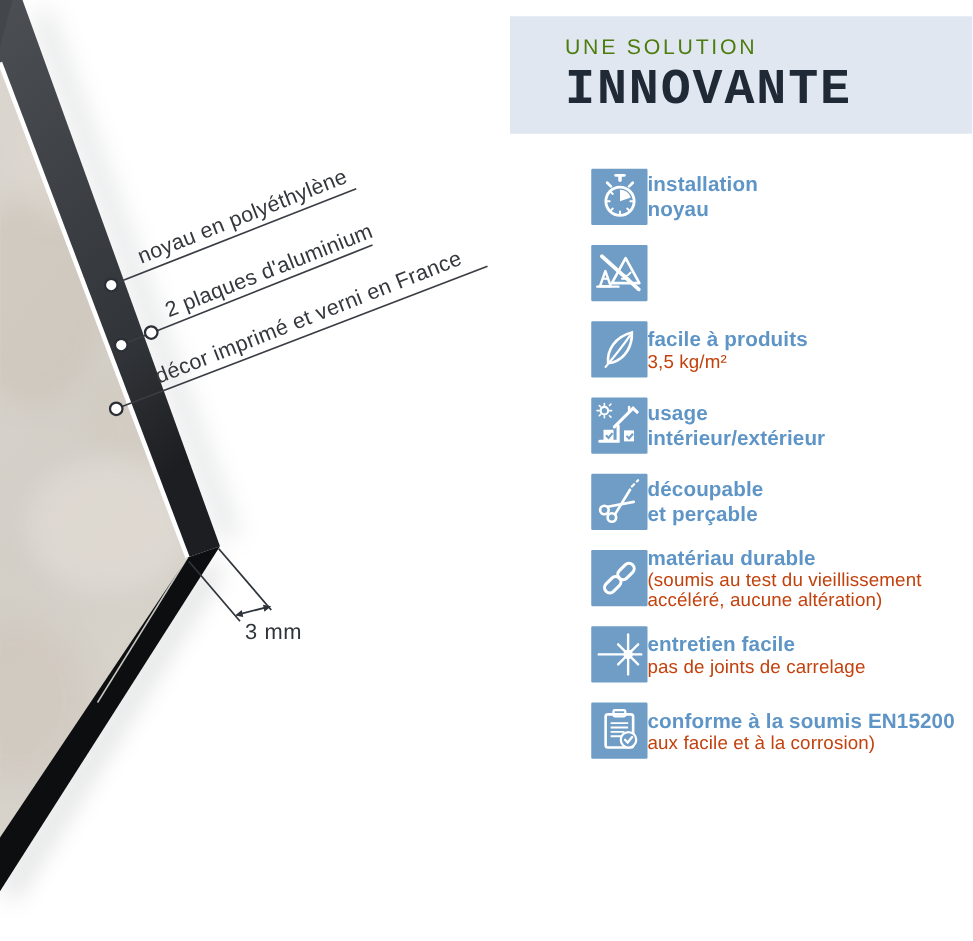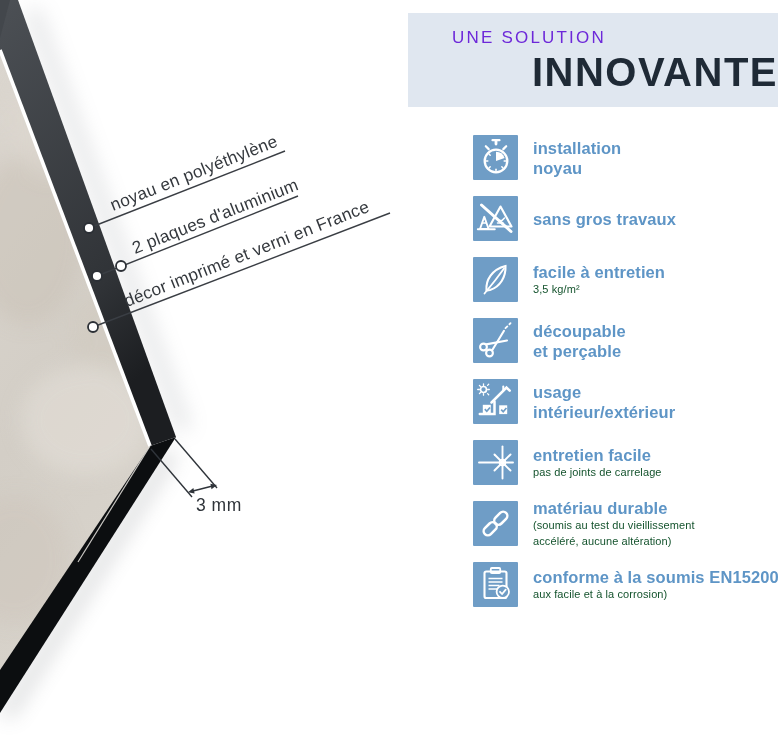--- a/index.html
+++ b/index.html
@@ -8,36 +8,36 @@
     font-family:"Liberation Sans",sans-serif;
   }
   .diagram{position:absolute;left:0;top:0;}
   .diagram text{font-family:"Liberation Sans",sans-serif;}
 
   
   .header{
     position:absolute;left:408px;top:13px;width:370px;height:94px;
     background:#e0e7f0;box-sizing:border-box;padding:15px 0 0 44px;
   }
-  .kicker{font-size:17px;letter-spacing:2.2px;color:#6d28d9;}
+  .kicker{font-size:17px;letter-spacing:2.2px;color:#4d7c0f;}
   .title{
-    font-family:Liberation Sans, sans-serif;font-weight:700;font-size:40px;
-    letter-spacing:1.5px;color:#1f2a36;margin-top:2px;text-align:right;
+    font-family:Liberation Mono, monospace;font-weight:700;font-size:40px;
+    letter-spacing:1.5px;color:#1f2a36;margin-top:2px;
   }
 
   
   .features{position:absolute;left:473px;top:135px;width:300px;}
-  .feature{display:flex;gap:15px;height:45px;margin-bottom:16px;align-items:center;}
+  .feature{display:flex;height:45px;margin-bottom:16px;align-items:center;}
   .ficon{
     flex:0 0 45px;width:45px;height:45px;background:#6f9dc6;border-radius:1px;
   }
   .ficon svg{display:block;width:45px;height:45px;}
   .ftext{min-width:0;}
   .ftitle{font-weight:700;font-size:16.5px;line-height:20px;color:#5e95c6;letter-spacing:0.1px;white-space:nowrap;}
-  .fsub{font-size:11px;line-height:15.5px;color:#14532d;letter-spacing:0.1px;white-space:nowrap;}
+  .fsub{font-size:15px;line-height:15.5px;color:#c2410c;letter-spacing:0.1px;white-space:nowrap;}
 </style>
 </head>
 <body>
 
 <div class="stage">
 
   <svg class="diagram" viewBox="0 0 440 753" width="440" height="753" xmlns="http://www.w3.org/2000/svg">
     <defs>
       <linearGradient id="gband" x1="0" y1="0" x2="0.36" y2="1">
         <stop offset="0" stop-color="#4c5055"></stop>
@@ -145,36 +145,57 @@
             <path d="M27.5 10.5 38.5 30.5h-22Z" stroke-width="2.1"></path>
             <path d="M24.5 27h5.5M25.5 24.5h3.5l2.5-2.5" stroke-width="1.5"></path>
             <path d="M11.3 20.8 15.6 33H7Z" stroke-width="1.9"></path>
             <path d="M4.8 33.3h17" stroke-width="1.9"></path>
             <path d="M9.6 27h3.4" stroke-width="1.5"></path>
           </g>
           <path d="M8.5 9 38 35.5" stroke="#fff" stroke-width="3" stroke-linecap="round"></path>
         </svg>
       </div>
       <div class="ftext">
-        <div class="ftitle">sans gros travaux</div>
       </div>
     </div>
 
     <div class="feature">
       <div class="ficon">
         <svg viewBox="0 0 45 45">
           <g stroke="#fff" fill="none" stroke-linecap="round">
             <path d="M13.5 33.5C12.5 23 19 12.5 32.5 9c.5 11-5.5 21-15.5 24z" stroke-width="2.1"></path>
             <path d="M11.5 36.5C17 30 25 20 31 11.5" stroke-width="1.8"></path>
           </g>
         </svg>
       </div>
       <div class="ftext">
-        <div class="ftitle">facile à entretien</div>
+        <div class="ftitle">facile à produits</div>
         <div class="fsub">3,5 kg/m²</div>
+      </div>
+    </div>
+
+    <div class="feature">
+      <div class="ficon">
+        <svg viewBox="0 0 45 45">
+          <g stroke="#fff" fill="none" stroke-linecap="round">
+            <circle cx="10.5" cy="10.5" r="3" stroke-width="1.7"></circle>
+            <path d="M10.5 4.8v1.6M10.5 14.6v1.6M4.7 10.5h1.6M14.7 10.5h1.6M6.4 6.4l1.1 1.1M14.6 14.6l1.1 1.1M6.4 14.6l1.1-1.1M14.6 6.4l1.1-1.1" stroke-width="1.3"></path>
+            <path d="M18.5 23.5 33.5 8.5l3.2 3.2" stroke-width="2.5"></path>
+            <path d="M30.3 7.6v4" stroke-width="2"></path>
+            <path d="M21.5 22.5V35H6.8" stroke-width="2.5"></path>
+          </g>
+          <rect x="9.8" y="25.8" width="8" height="8.8" fill="#fff"></rect>
+          <path d="M11.8 30.2l2 2.1 3.2-3.8" stroke="#6f9dc6" stroke-width="1.7" fill="none"></path>
+          <rect x="26.2" y="26.3" width="8" height="8.8" fill="#fff"></rect>
+          <path d="M28.2 30.7l2 2.1 3.2-3.8" stroke="#6f9dc6" stroke-width="1.7" fill="none"></path>
+        </svg>
+      </div>
+      <div class="ftext">
+        <div class="ftitle">usage</div>
+        <div class="ftitle">intérieur/extérieur</div>
       </div>
     </div>
 
     <div class="feature">
       <div class="ficon">
         <svg viewBox="0 0 45 45">
           <g stroke="#fff" fill="none" stroke-width="2.1" stroke-linecap="round">
             <circle cx="10.5" cy="29" r="3.4"></circle>
             <circle cx="16.5" cy="35" r="3.4"></circle>
             <path d="M13.2 26.4 34 22.5"></path>
@@ -185,36 +206,30 @@
       </div>
       <div class="ftext">
         <div class="ftitle">découpable</div>
         <div class="ftitle">et perçable</div>
       </div>
     </div>
 
     <div class="feature">
       <div class="ficon">
         <svg viewBox="0 0 45 45">
-          <g stroke="#fff" fill="none" stroke-linecap="round">
-            <circle cx="10.5" cy="10.5" r="3" stroke-width="1.7"></circle>
-            <path d="M10.5 4.8v1.6M10.5 14.6v1.6M4.7 10.5h1.6M14.7 10.5h1.6M6.4 6.4l1.1 1.1M14.6 14.6l1.1 1.1M6.4 14.6l1.1-1.1M14.6 6.4l1.1-1.1" stroke-width="1.3"></path>
-            <path d="M18.5 23.5 33.5 8.5l3.2 3.2" stroke-width="2.5"></path>
-            <path d="M30.3 7.6v4" stroke-width="2"></path>
-            <path d="M21.5 22.5V35H6.8" stroke-width="2.5"></path>
-          </g>
-          <rect x="9.8" y="25.8" width="8" height="8.8" fill="#fff"></rect>
-          <path d="M11.8 30.2l2 2.1 3.2-3.8" stroke="#6f9dc6" stroke-width="1.7" fill="none"></path>
-          <rect x="26.2" y="26.3" width="8" height="8.8" fill="#fff"></rect>
-          <path d="M28.2 30.7l2 2.1 3.2-3.8" stroke="#6f9dc6" stroke-width="1.7" fill="none"></path>
-        </svg>
-      </div>
-      <div class="ftext">
-        <div class="ftitle">usage</div>
-        <div class="ftitle">intérieur/extérieur</div>
+          <g stroke="#fff" fill="none" stroke-width="2.5">
+            <rect x="-7.5" y="-4.2" width="15" height="8.4" rx="4.2" transform="translate(17.2 27.8) rotate(-45)"></rect>
+            <rect x="-7.5" y="-4.2" width="15" height="8.4" rx="4.2" transform="translate(27.8 17.2) rotate(-45)"></rect>
+          </g>
+        </svg>
+      </div>
+      <div class="ftext">
+        <div class="ftitle">matériau durable</div>
+        <div class="fsub">(soumis au test du vieillissement</div>
+        <div class="fsub">accéléré, aucune altération)</div>
       </div>
     </div>
 
     <div class="feature">
       <div class="ficon">
         <svg viewBox="0 0 45 45">
           <g stroke="#fff" stroke-linecap="round" fill="none" stroke-width="1.9">
             <path d="M6 22.5h34"></path>
             <path d="M29.5 6.5v32"></path>
             <path d="M21.5 14.5l16 16"></path>
@@ -225,36 +240,20 @@
       </div>
       <div class="ftext">
         <div class="ftitle">entretien facile</div>
         <div class="fsub">pas de joints de carrelage</div>
       </div>
     </div>
 
     <div class="feature">
       <div class="ficon">
         <svg viewBox="0 0 45 45">
-          <g stroke="#fff" fill="none" stroke-width="2.5">
-            <rect x="-7.5" y="-4.2" width="15" height="8.4" rx="4.2" transform="translate(17.2 27.8) rotate(-45)"></rect>
-            <rect x="-7.5" y="-4.2" width="15" height="8.4" rx="4.2" transform="translate(27.8 17.2) rotate(-45)"></rect>
-          </g>
-        </svg>
-      </div>
-      <div class="ftext">
-        <div class="ftitle">matériau durable</div>
-        <div class="fsub">(soumis au test du vieillissement</div>
-        <div class="fsub">accéléré, aucune altération)</div>
-      </div>
-    </div>
-
-    <div class="feature">
-      <div class="ficon">
-        <svg viewBox="0 0 45 45">
           <g stroke="#fff" fill="none" stroke-linejoin="round">
             <rect x="11.5" y="9.5" width="22" height="26.5" rx="1.8" stroke-width="2.1"></rect>
             <rect x="17.8" y="6" width="9.4" height="5" rx="1" stroke-width="1.8"></rect>
             <path d="M15.5 16.5h14M15.5 20h14M15.5 23.5h11M15.5 27h9" stroke-width="1.5"></path>
           </g>
           <circle cx="29.8" cy="29.8" r="6.2" fill="#6f9dc6" stroke="#fff" stroke-width="1.8"></circle>
           <path d="M27 29.8l2.1 2.2 3.6-4.4" stroke="#fff" stroke-width="1.8" fill="none" stroke-linecap="round"></path>
         </svg>
       </div>
       <div class="ftext">

